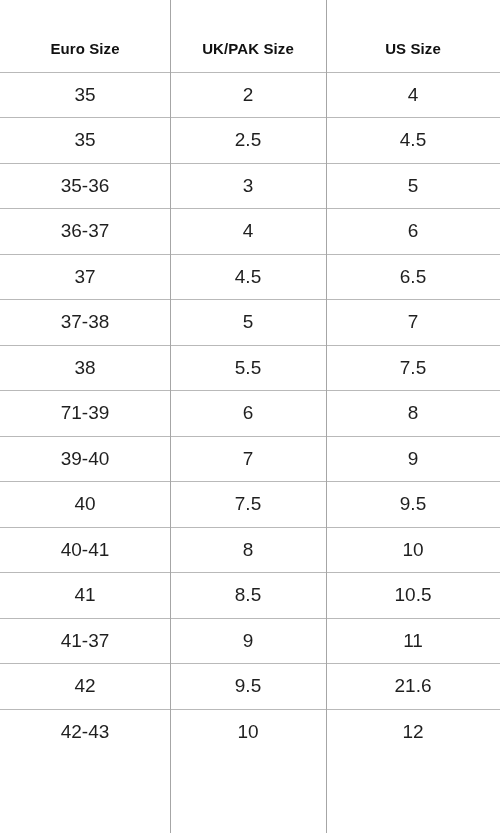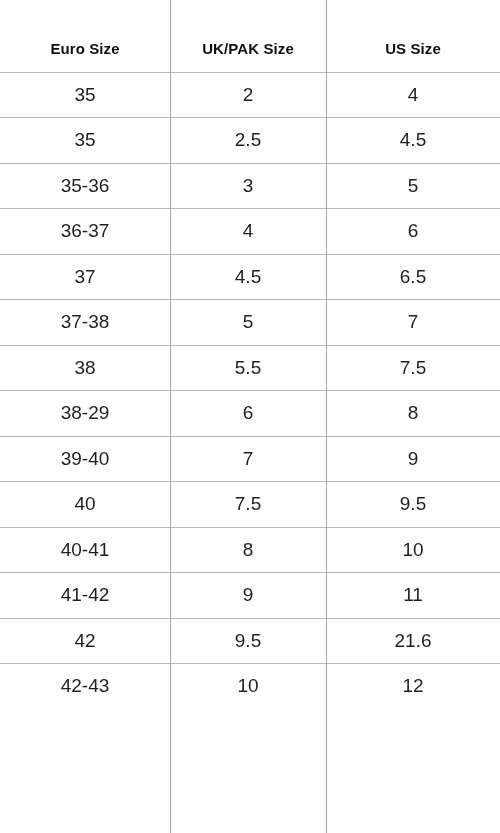--- a/index.html
+++ b/index.html
@@ -122,41 +122,46 @@
           <td>37-38</td>
           <td>5</td>
           <td>7</td>
         </tr>
         <tr>
           <td>38</td>
           <td>5.5</td>
           <td>7.5</td>
         </tr>
         <tr>
-          <td>38-29</td>
+          <td>71-39</td>
           <td>6</td>
           <td>8</td>
         </tr>
         <tr>
           <td>39-40</td>
           <td>7</td>
           <td>9</td>
         </tr>
         <tr>
           <td>40</td>
           <td>7.5</td>
           <td>9.5</td>
         </tr>
         <tr>
           <td>40-41</td>
           <td>8</td>
           <td>10</td>
         </tr>
         <tr>
-          <td>41-42</td>
+          <td>41</td>
+          <td>8.5</td>
+          <td>10.5</td>
+        </tr>
+        <tr>
+          <td>41-37</td>
           <td>9</td>
           <td>11</td>
         </tr>
         <tr>
           <td>42</td>
           <td>9.5</td>
           <td>21.6</td>
         </tr>
         <tr>
           <td>42-43</td>

